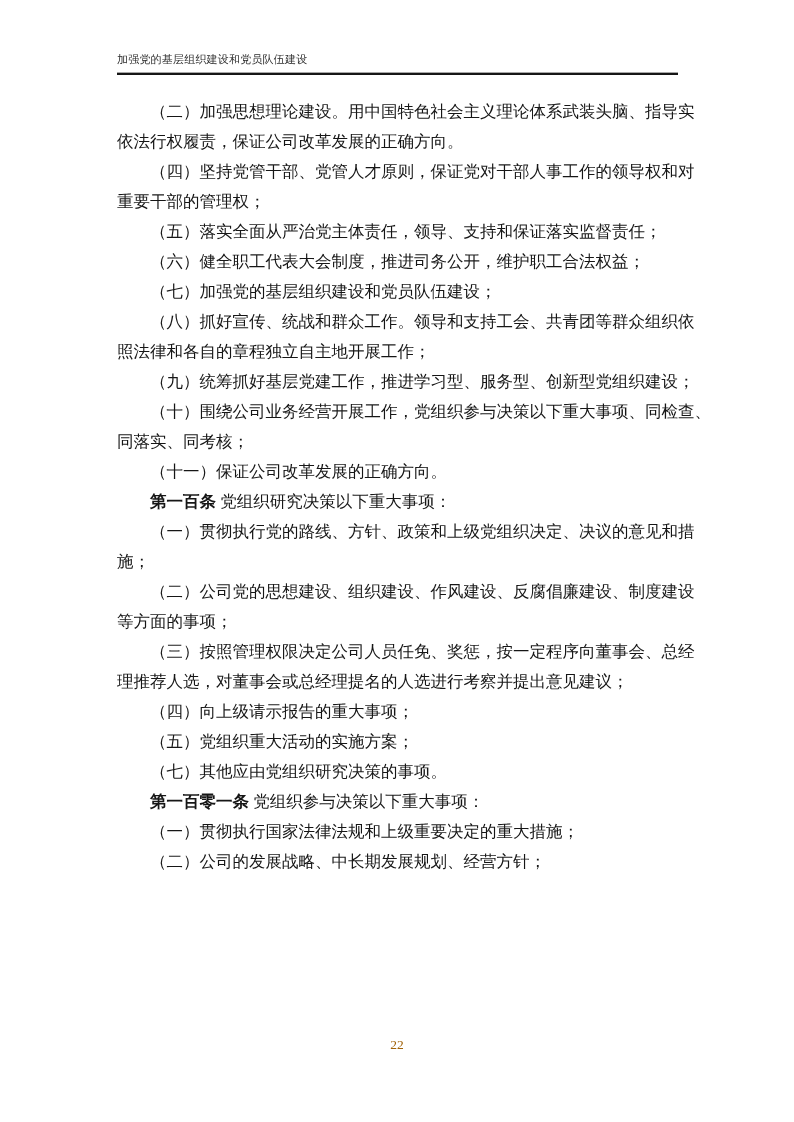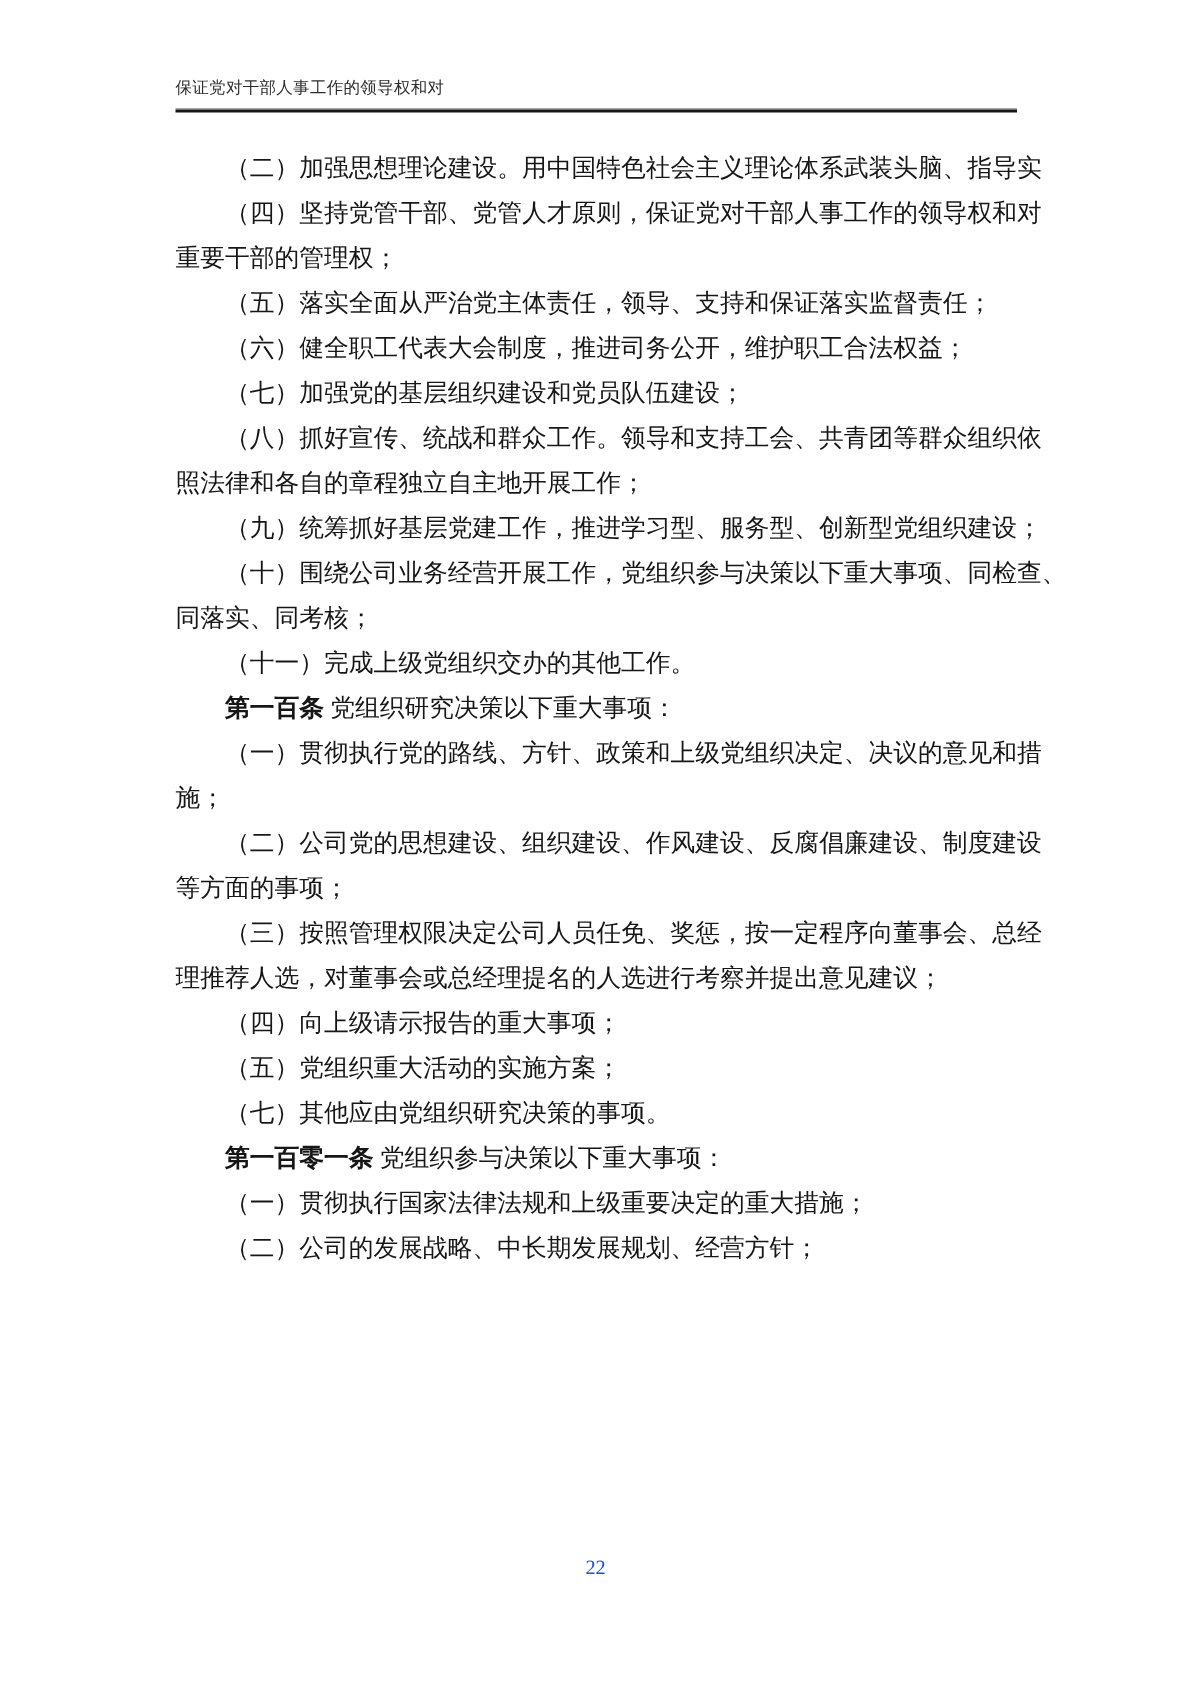--- a/index.html
+++ b/index.html
@@ -33,47 +33,48 @@
   .line{
     height:30px;line-height:30px;
     white-space:nowrap;
     text-align:left;
   }
   .line.indent{text-indent:33px;}
   .line.full{text-align:justify;text-align-last:justify;}
   .b{font-weight:bold;}
   .page-number{
     position:absolute;top:1037px;left:0;width:100%;
-    text-align:center;font-size:13.5px;color:#1d4ed8;
+    text-align:center;font-size:13.5px;color:#a16207;
   }
 </style>
 </head>
 <body>
 
-<div class="header-title">保证党对干部人事工作的领导权和对</div>
+<div class="header-title">加强党的基层组织建设和党员队伍建设</div>
 
 <div class="header-rule">
   <div class="rule-light"></div>
   <div class="rule-dark"></div>
 </div>
 
 <div class="doc-body">
   <div>
       <div class="line indent full"><span>（二）加强思想理论建设。用中国特色社会主义理论体系武装头脑、指导实</span></div>
+      <div class="line"><span>依法行权履责，保证公司改革发展的正确方向。</span></div>
       <div class="line indent full"><span>（四）坚持党管干部、党管人才原则，保证党对干部人事工作的领导权和对</span></div>
       <div class="line"><span>重要干部的管理权；</span></div>
       <div class="line indent"><span>（五）落实全面从严治党主体责任，领导、支持和保证落实监督责任；</span></div>
       <div class="line indent"><span>（六）健全职工代表大会制度，推进司务公开，维护职工合法权益；</span></div>
       <div class="line indent"><span>（七）加强党的基层组织建设和党员队伍建设；</span></div>
       <div class="line indent full"><span>（八）抓好宣传、统战和群众工作。领导和支持工会、共青团等群众组织依</span></div>
       <div class="line"><span>照法律和各自的章程独立自主地开展工作；</span></div>
       <div class="line indent"><span>（九）统筹抓好基层党建工作，推进学习型、服务型、创新型党组织建设；</span></div>
       <div class="line indent full"><span>（十）围绕公司业务经营开展工作，党组织参与决策以下重大事项、同检查、</span></div>
       <div class="line"><span>同落实、同考核；</span></div>
-      <div class="line indent"><span>（十一）完成上级党组织交办的其他工作。</span></div>
+      <div class="line indent"><span>（十一）保证公司改革发展的正确方向。</span></div>
       <div class="line indent"><span class="b">第一百条</span><span> 党组织研究决策以下重大事项：</span></div>
       <div class="line indent full"><span>（一）贯彻执行党的路线、方针、政策和上级党组织决定、决议的意见和措</span></div>
       <div class="line"><span>施；</span></div>
       <div class="line indent full"><span>（二）公司党的思想建设、组织建设、作风建设、反腐倡廉建设、制度建设</span></div>
       <div class="line"><span>等方面的事项；</span></div>
       <div class="line indent full"><span>（三）按照管理权限决定公司人员任免、奖惩，按一定程序向董事会、总经</span></div>
       <div class="line"><span>理推荐人选，对董事会或总经理提名的人选进行考察并提出意见建议；</span></div>
       <div class="line indent"><span>（四）向上级请示报告的重大事项；</span></div>
       <div class="line indent"><span>（五）党组织重大活动的实施方案；</span></div>
       <div class="line indent"><span>（七）其他应由党组织研究决策的事项。</span></div>

